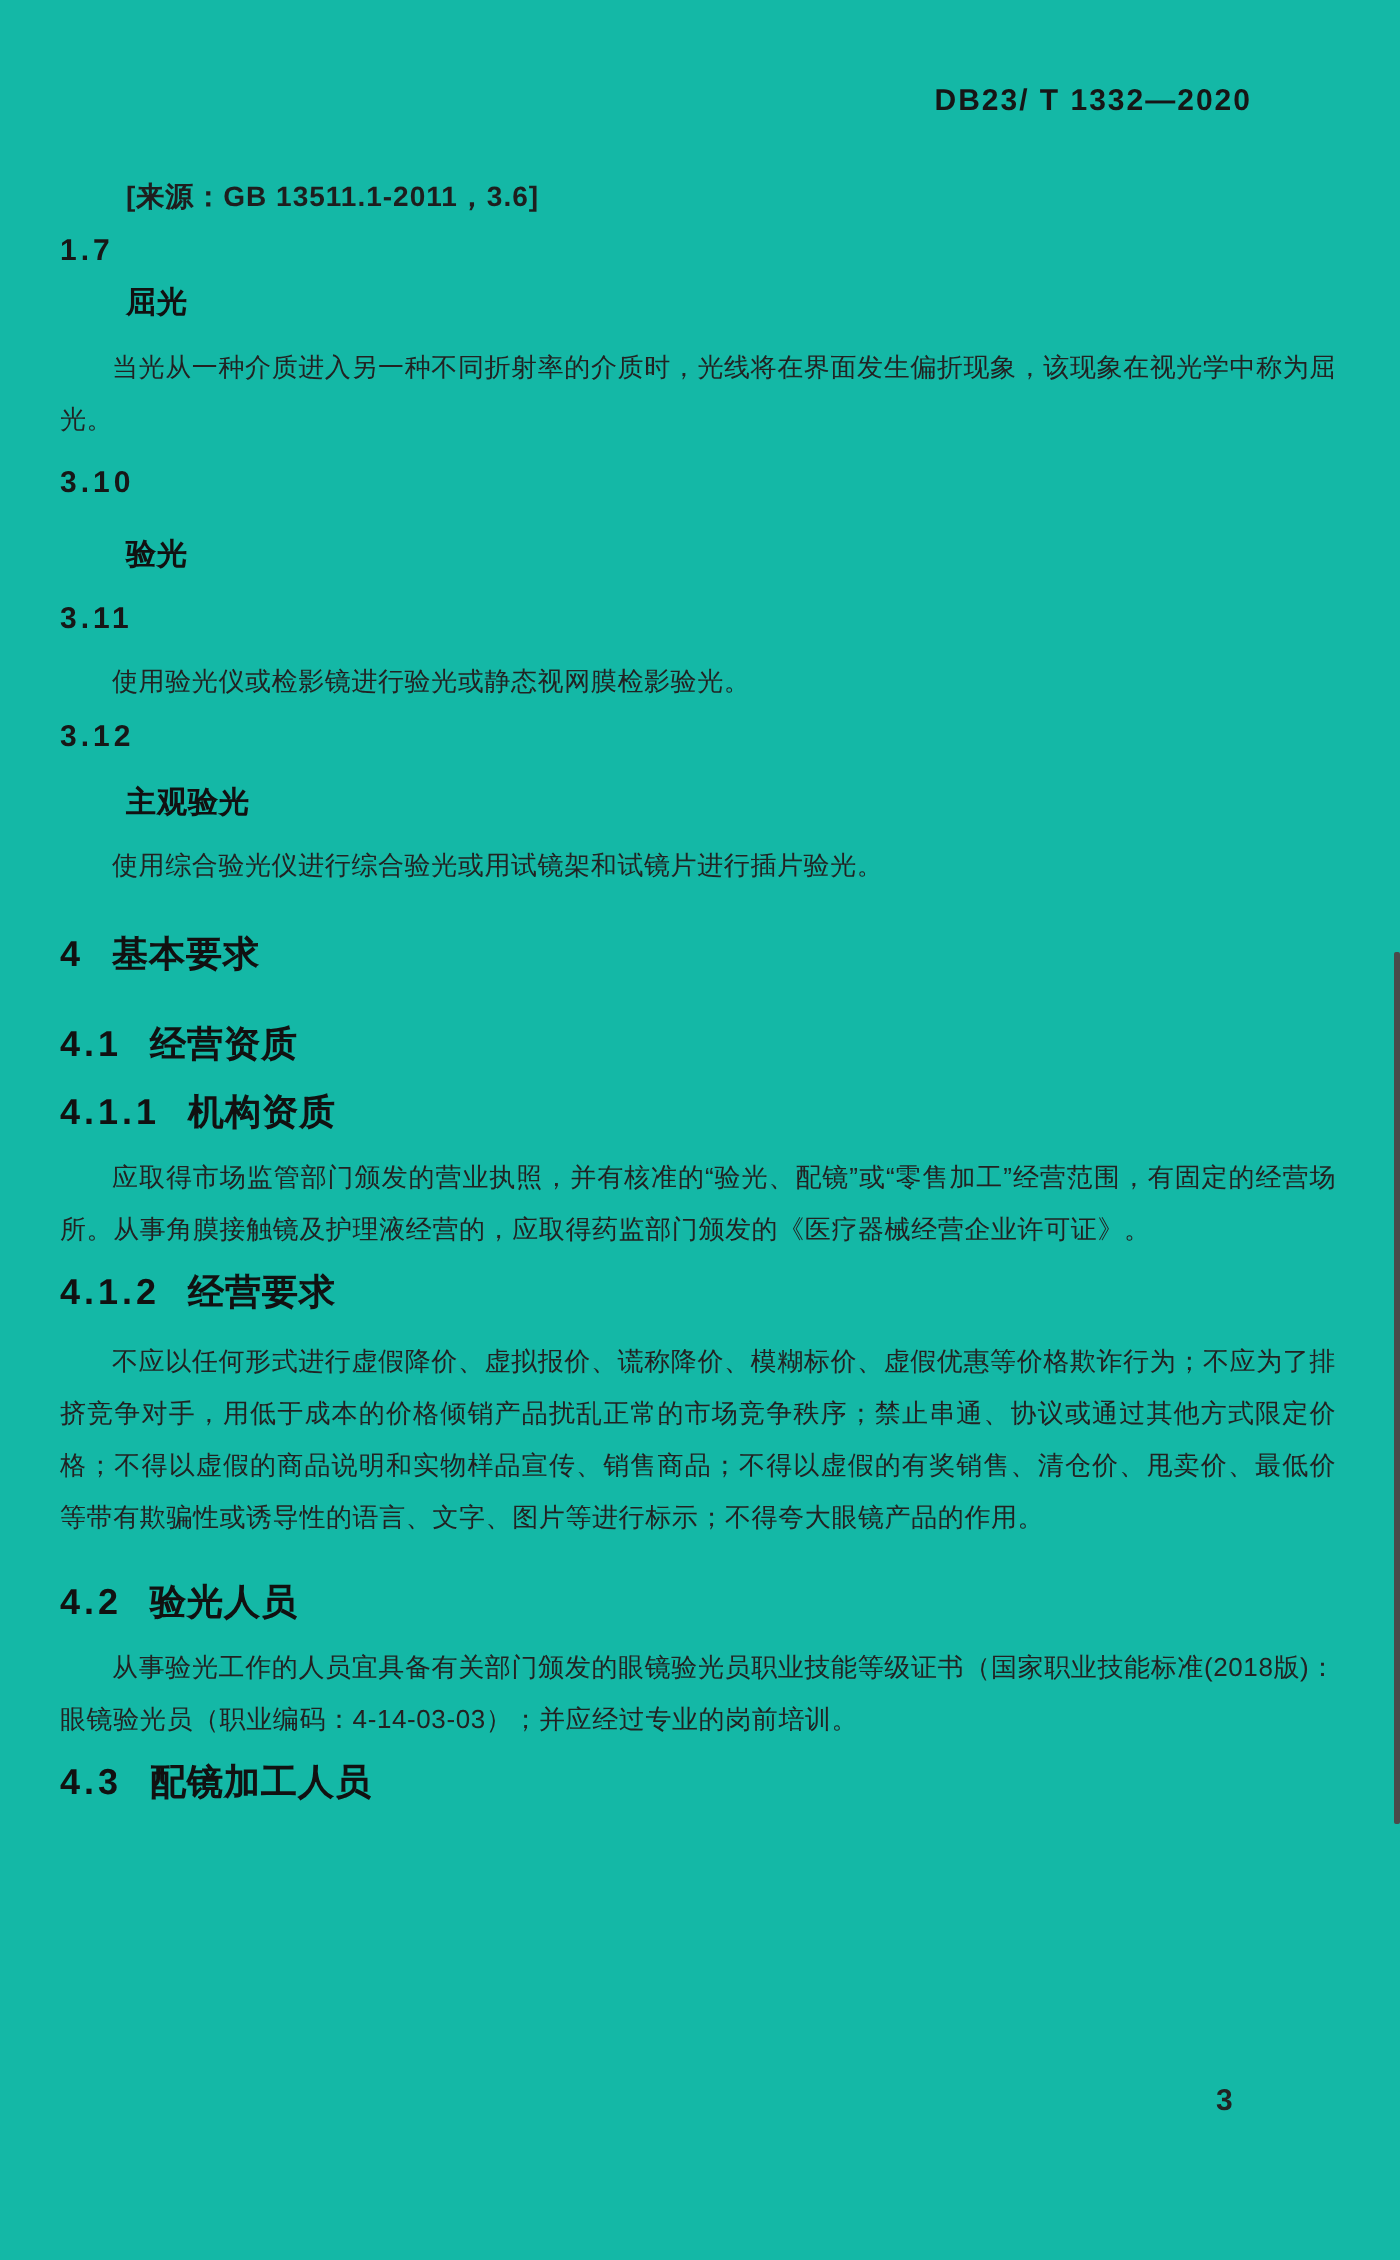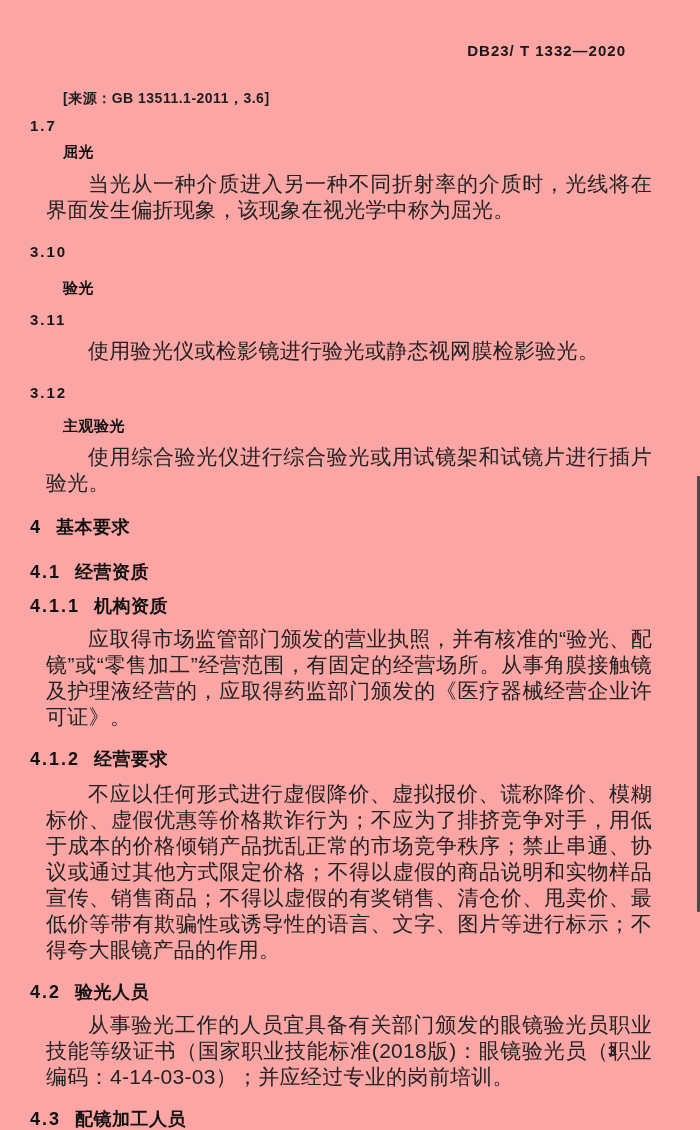--- a/index.html
+++ b/index.html
@@ -1,21 +1,21 @@
 <!DOCTYPE html>
 <html lang="zh"><head>
 <meta charset="utf-8">
 <style>
   html, body { margin: 0; padding: 0; background: #e8e8e8; }
   .page {
     position: relative;
     width: 700px;
     height: 1130px;
     margin: 0 auto;
-    background: #fca5a5;
+    background: #14b8a6;
     overflow: hidden;
     font-family: "Liberation Sans", "DejaVu Sans", sans-serif;
     color: #1e1e1e;
     box-sizing: border-box;
   }
   .content {
     position: relative;
     box-sizing: border-box;
     width: 100%;
     height: 100%;
@@ -49,22 +49,22 @@
   }
   .term-title {
     padding-left: 33px;
     font-size: 15px;
     font-weight: 700;
     line-height: 26px;
     letter-spacing: 0.5px;
     color: #111;
   }
   .body-para {
-    margin: 16px;
-    font-size: 21px;
+    margin: 0;
+    font-size: 13px;
     font-weight: 500;
     line-height: 26px;
     letter-spacing: 0.3px;
     text-indent: 2em;
     text-align: justify;
     color: #222;
   }
   .heading {
     font-size: 18px;
     font-weight: 700;

